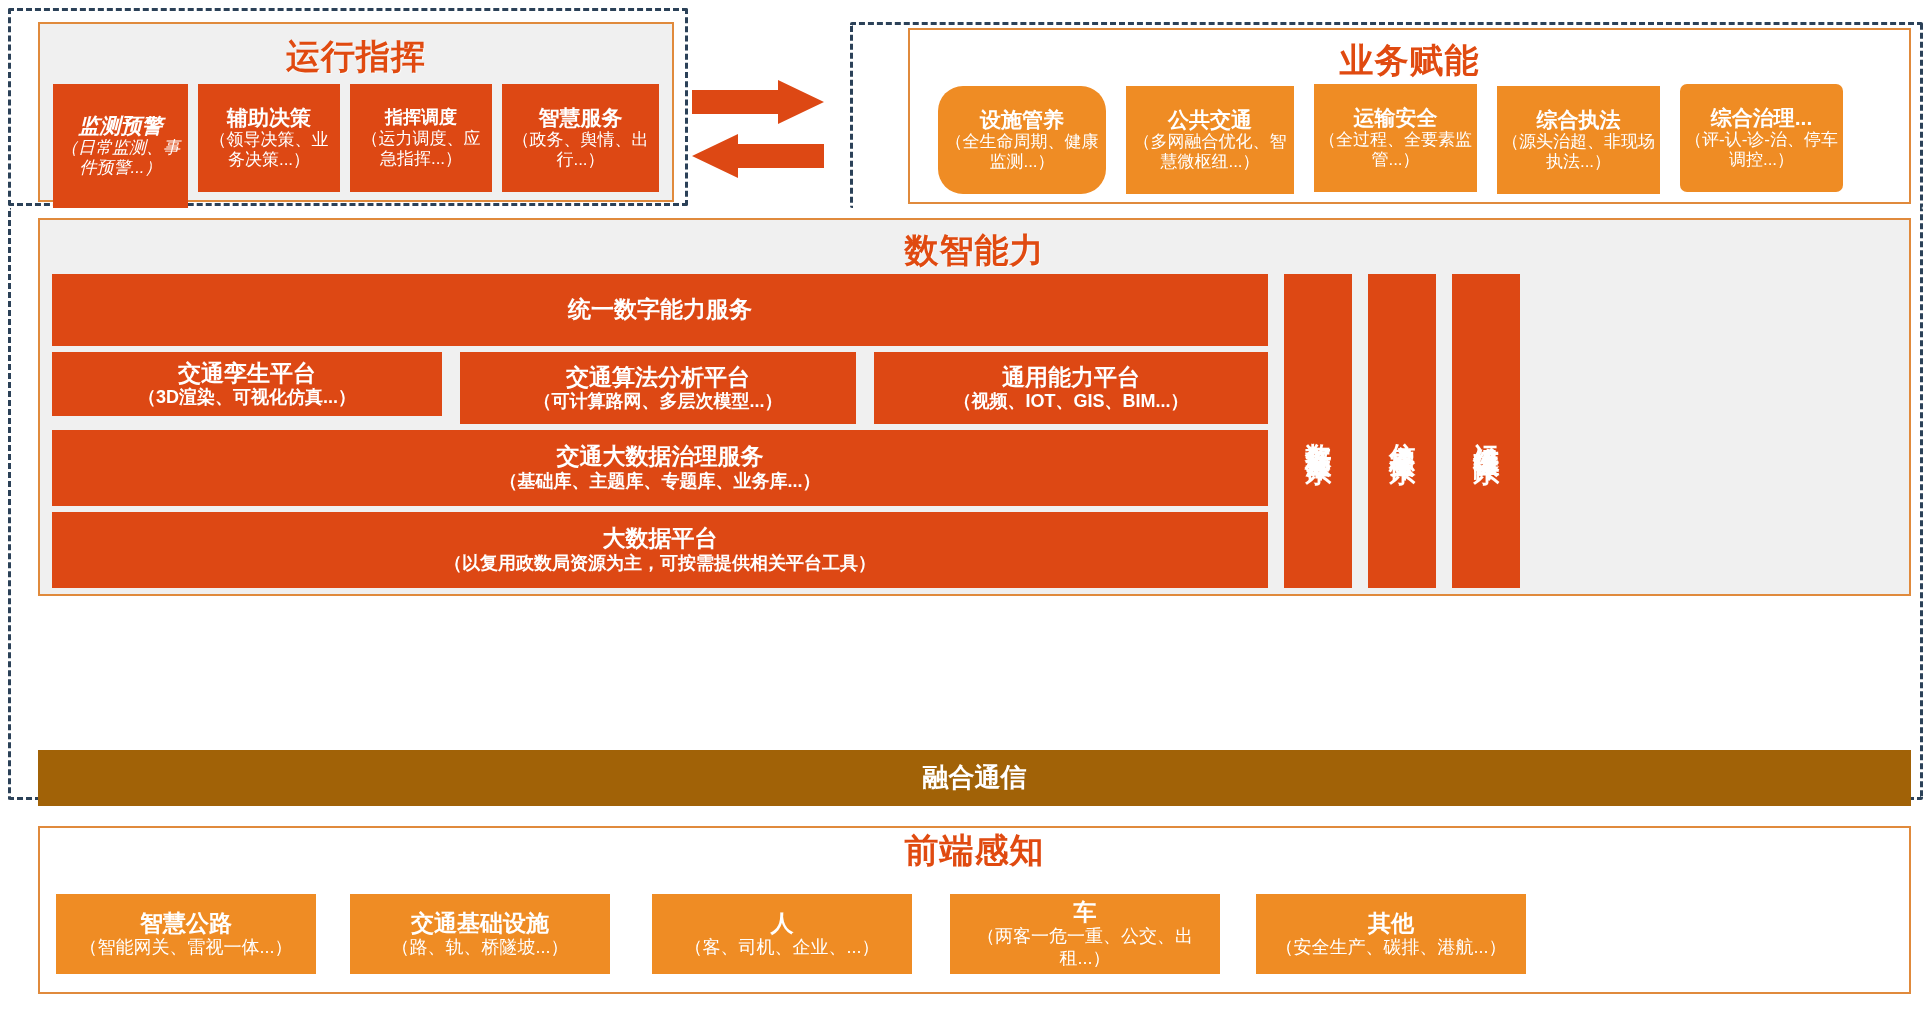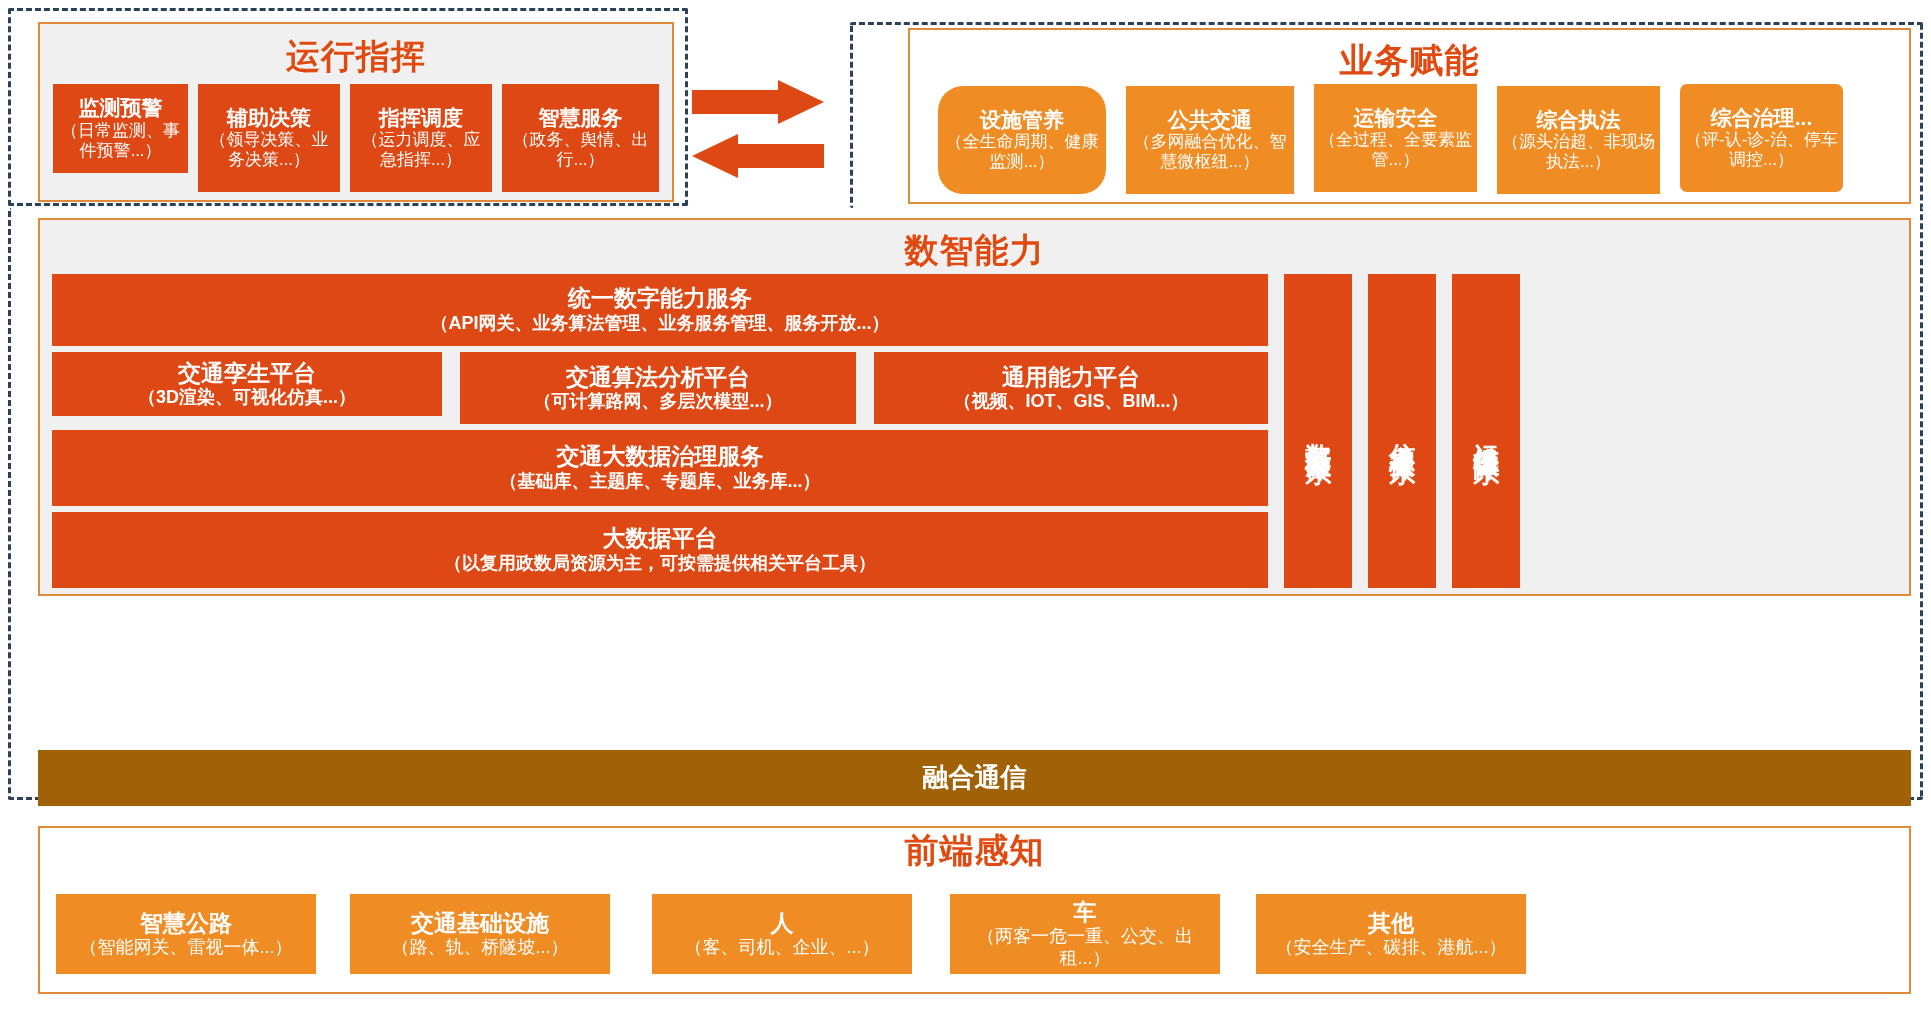--- a/index.html
+++ b/index.html
@@ -90,30 +90,30 @@
 <body>
 
 <div class="dash-frame" style="left:8px; top:8px; width:680px; height:198px;"></div>
 <div class="dash-frame" style="left:8px; top:208px; width:1915px; height:592px; border-top:none;"></div>
 <div class="dash-frame" style="left:850px; top:22px; width:1073px; height:186px; border-bottom:none;"></div>
 
 <div class="panel" style="left:38px; top:22px; width:636px; height:180px;">
   <div class="panel-title" style="font-size:34px; padding-top:10px;">运行指挥</div>
 </div>
 
-<div class="tile tile-red" style="left:53px; top:84px; width:135px; height:89px;">
+<div class="tile tile-red" style="left:53px; top:84px; width:135px; height:124px;font-style:italic;">
   <div class="t-title" style="font-size:21px;">监测预警</div>
   <div class="t-sub" style="font-size:17px;">（日常监测、事件预警...）</div>
 </div>
 <div class="tile tile-red" style="left:198px; top:84px; width:142px; height:108px;">
   <div class="t-title" style="font-size:21px;">辅助决策</div>
   <div class="t-sub" style="font-size:17px;">（领导决策、业务决策...）</div>
 </div>
 <div class="tile tile-red" style="left:350px; top:84px; width:142px; height:108px;">
-  <div class="t-title" style="font-size:21px;">指挥调度</div>
+  <div class="t-title" style="font-size:18px;">指挥调度</div>
   <div class="t-sub" style="font-size:17px;">（运力调度、应急指挥...）</div>
 </div>
 <div class="tile tile-red" style="left:502px; top:84px; width:157px; height:108px;">
   <div class="t-title" style="font-size:21px;">智慧服务</div>
   <div class="t-sub" style="font-size:17px;">（政务、舆情、出行...）</div>
 </div>
 
 <div class="abs" style="left:692px; top:80px; width:132px; height:44px;">
   <svg width="132" height="44" viewBox="0 0 132 44">
     <polygon points="0,10 86,10 86,0 132,22 86,44 86,34 0,34" fill="#dd4814"></polygon>
@@ -149,21 +149,20 @@
   <div class="t-title" style="font-size:21px;">综合治理...</div>
   <div class="t-sub" style="font-size:17px;">（评-认-诊-治、停车调控...）</div>
 </div>
 
 <div class="panel" style="left:38px; top:218px; width:1873px; height:378px;">
   <div class="panel-title" style="font-size:34px; padding-top:8px;">数智能力</div>
 </div>
 
 <div class="bar bar-red" style="left:52px; top:274px; width:1216px; height:72px;">
   <div class="b-title" style="font-size:23px;">统一数字能力服务</div>
-  <div class="b-sub" style="font-size:18px;">（API网关、业务算法管理、业务服务管理、服务开放...）</div>
 </div>
 
 <div class="tile tile-red" style="left:52px; top:352px; width:390px; height:64px;">
   <div class="t-title" style="font-size:23px;">交通孪生平台</div>
   <div class="t-sub" style="font-size:18px; font-weight:bold;">（3D渲染、可视化仿真...）</div>
 </div>
 <div class="tile tile-red" style="left:460px; top:352px; width:396px; height:72px;">
   <div class="t-title" style="font-size:23px;">交通算法分析平台</div>
   <div class="t-sub" style="font-size:18px; font-weight:bold;">（可计算路网、多层次模型...）</div>
 </div>

